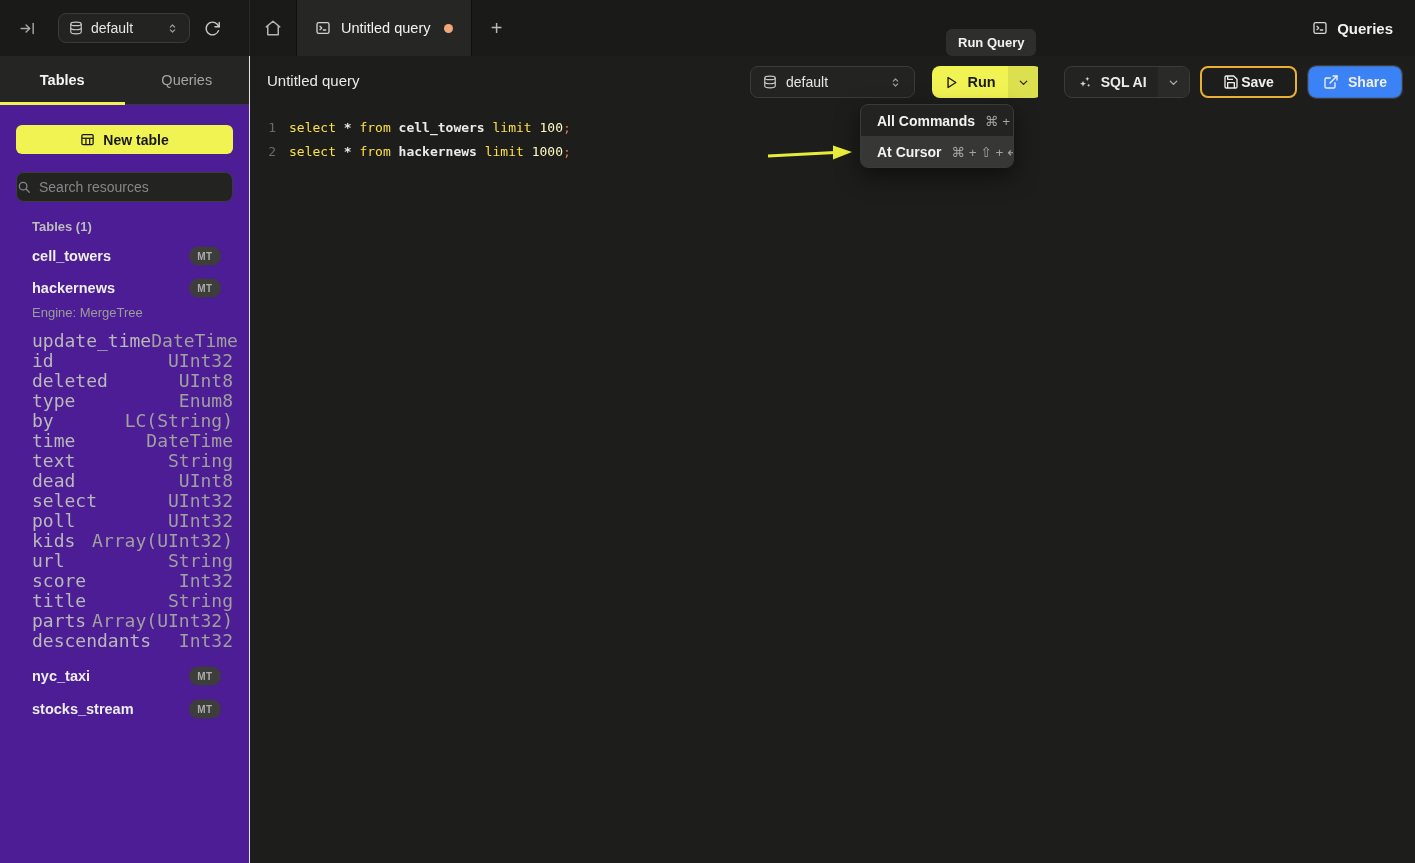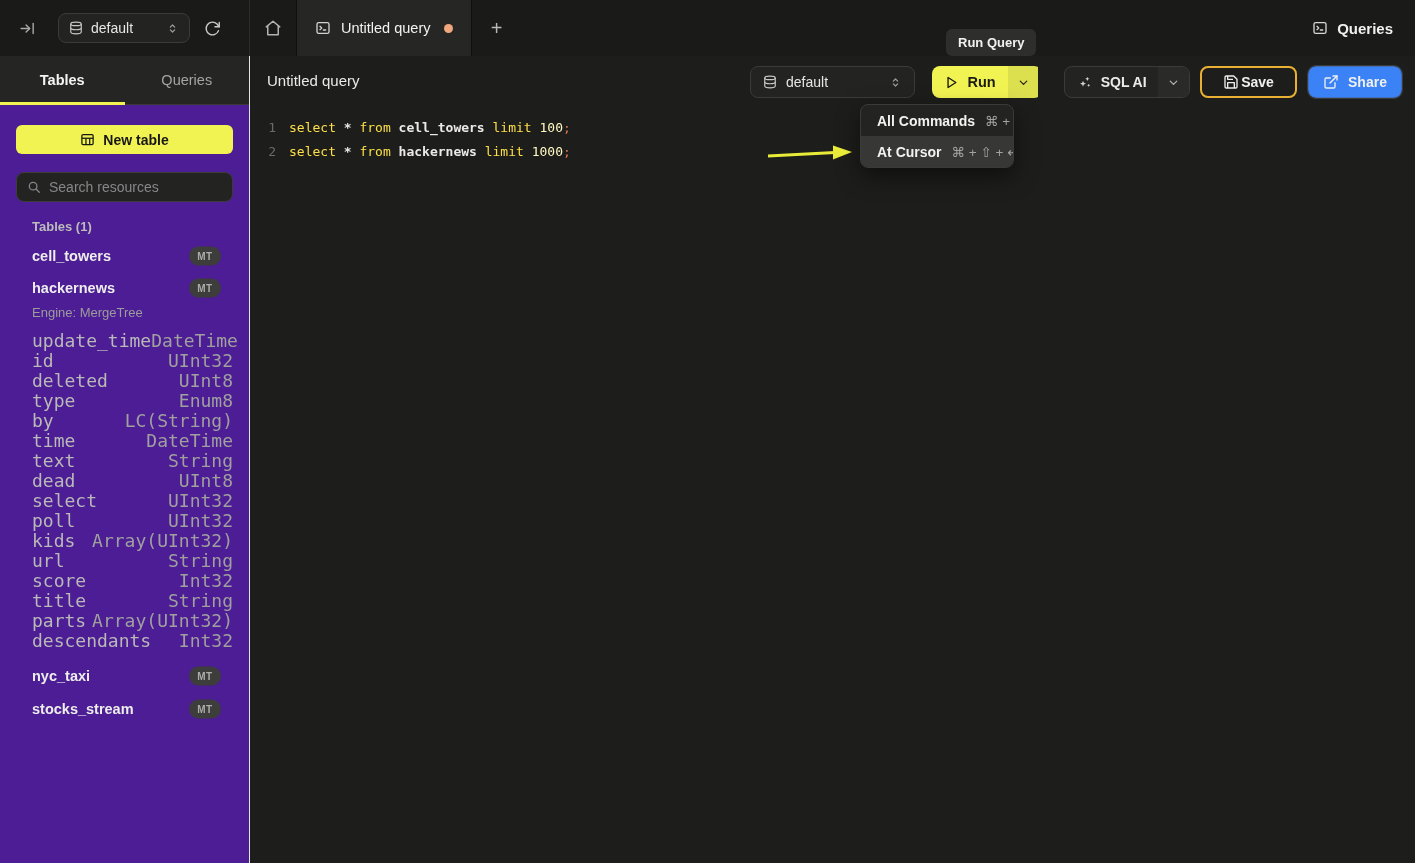--- a/index.html
+++ b/index.html
@@ -27,21 +27,21 @@
   .queries-top-btn { position:absolute; right:22px; top:11px; height:34px; display:flex; align-items:center; gap:9px; color:#f0f0ee; font-size:15px; font-weight:600; cursor:pointer; background:none; border:none; }
   .queries-top-btn .q-icon { color:#d6d6d4; display:flex; }
 
   
   .sidebar { position:absolute; left:0; top:56px; width:250px; height:807px; background:#4c1d95; border-right:1px solid #e5e5e5; }
   .side-tabs { position:absolute; left:0; top:0; width:100%; height:49px; display:flex; border-bottom:1px solid #3a3a38; background:#252524; }
   .side-tab { flex:1; display:flex; align-items:center; justify-content:center; font-size:14.5px; color:#a4a4a2; cursor:pointer; position:relative; }
   .side-tab.active { color:#f4f4f2; font-weight:700; }
   .side-tab.active::after { content:""; position:absolute; left:0; right:0; bottom:-1px; height:3px; background:var(--accent); }
   .newtable-btn { position:absolute; left:16px; top:69px; width:217px; height:29px; border:none; border-radius:6px; background:var(--accent); color:#171714; font-size:14px; font-weight:600; display:flex; align-items:center; justify-content:center; gap:8px; cursor:pointer; }
-  .search-box { position:absolute; left:16px; top:116px; width:217px; height:30px; border:1px solid #3c3c3a; border-radius:8px; background:#232322; display:flex; align-items:center; padding:0 10px; gap:8px; color:#86868a; }
+  .search-box { position:absolute; left:16px; top:116px; width:217px; height:30px; border:1px solid #3c3c3a; border-radius:8px; background:#232322; display:flex; align-items:center; padding:0 0; gap:8px; color:#86868a; }
   .search-box input { flex:1; background:transparent; border:none; outline:none; color:#d8d8d6; font-size:14px; font-family:"Liberation Sans", sans-serif; }
   .search-box input::placeholder { color:#87878a; }
   .section-label { position:absolute; left:32px; top:163px; font-size:13px; font-weight:600; color:#bcbcba; }
   .table-row { position:absolute; left:0; width:250px; height:24px; display:flex; align-items:center; cursor:pointer; }
   .table-row .t-name { margin-left:32px; color:#ededeb; font-size:14.5px; font-weight:700; }
   .mt-badge { position:absolute; right:29px; top:50%; transform:translateY(-50%); width:32px; height:19px; border-radius:10px; background:#3d3d3b; color:#acacaa; font-size:10px; font-weight:700; letter-spacing:.5px; display:flex; align-items:center; justify-content:center; }
   .engine-line { position:absolute; left:32px; top:249px; font-size:13px; color:#9c9c9a; }
   .column-list { position:absolute; left:0; top:274px; width:250px; }
   .col-row { height:20px; display:flex; font-family:"DejaVu Sans Mono", monospace; font-size:18px; }
   .col-name { margin-left:32px; color:#b9b9b7; }

